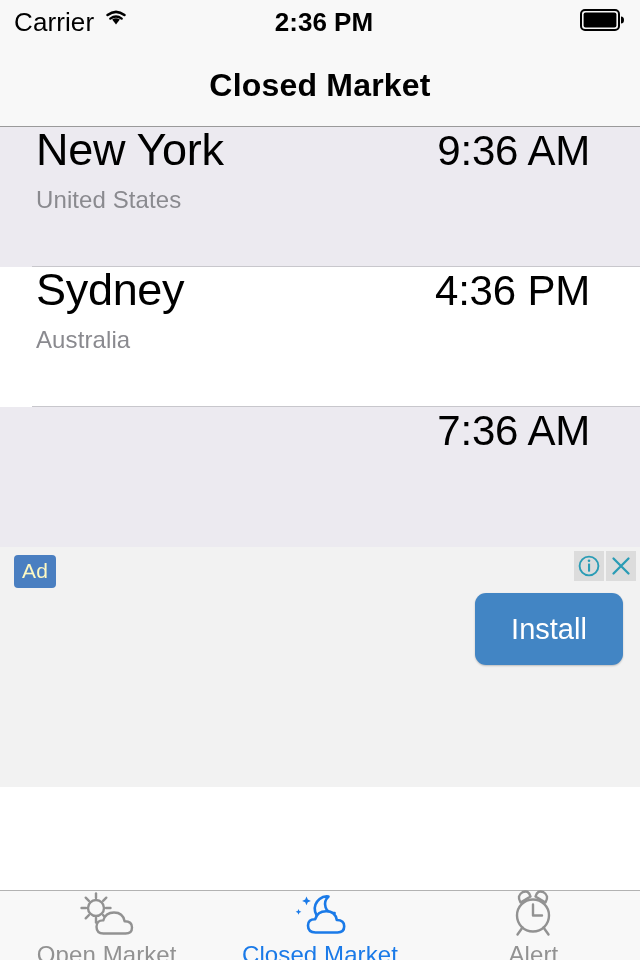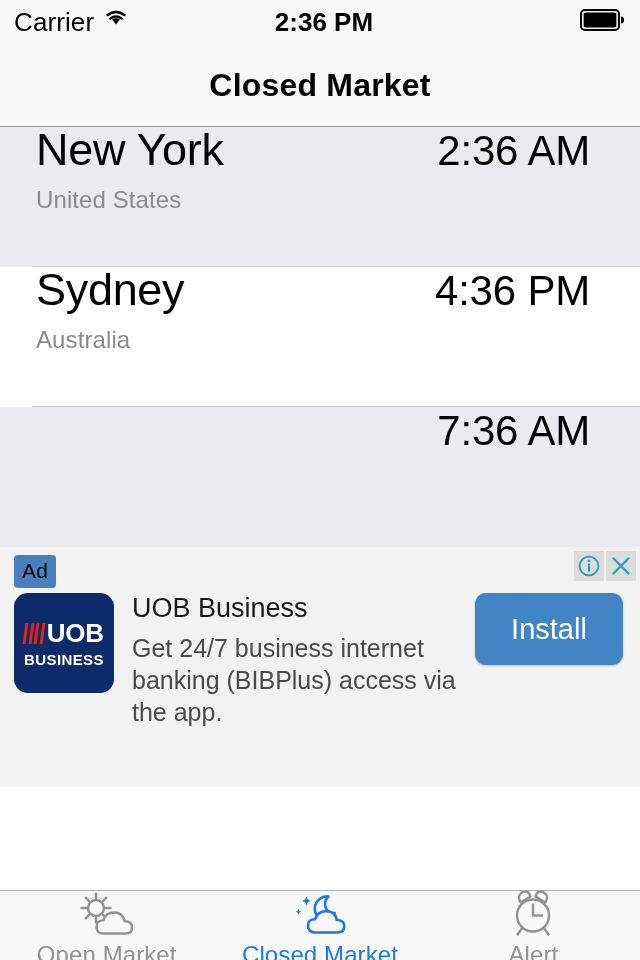--- a/index.html
+++ b/index.html
@@ -121,21 +121,21 @@
     background: #f2f2f2;
     height: 240px;
     position: relative;
     box-sizing: border-box;
   }
   .ad-badge {
     position: absolute;
     left: 14px;
     top: 8px;
     background: #4a7fc1;
-    color: #000000;
+    color: #fef9c3;
     font-size: 21px;
     line-height: 1;
     padding: 5px 8px 7px 8px;
     border-radius: 4px;
     letter-spacing: 0.2px;
   }
   .ad-controls {
     position: absolute;
     right: 4px;
     top: 4px;
@@ -299,21 +299,21 @@
   <div class="nav-title">Closed Market</div>
 </div>
 
 <div class="list">
 
   <div class="row alt">
     <div class="row-main">
       <div class="city">New York</div>
       <div class="country">United States</div>
     </div>
-    <div class="row-time">2:36 AM</div>
+    <div class="row-time">9:36 AM</div>
     <div class="sep"></div>
   </div>
 
   <div class="row plain">
     <div class="row-main">
       <div class="city">Sydney</div>
       <div class="country">Australia</div>
     </div>
     <div class="row-time">4:36 PM</div>
     <div class="sep"></div>
@@ -336,38 +336,20 @@
         <rect x="11" y="9.6" width="2.1" height="8" fill="#2a9cb5"></rect>
       </svg>
     </div>
     <div class="ad-ctrl">
       <svg width="24" height="24" viewBox="0 0 24 24">
         <path d="M4.5 4.5 L19.5 19.5 M19.5 4.5 L4.5 19.5" stroke="#2a9cb5" stroke-width="2.3" stroke-linecap="round"></path>
       </svg>
     </div>
   </div>
 
-  <div class="ad-body">
-    <div class="ad-logo">
-      <div class="ad-logo-top">
-        <span class="ad-logo-bars">
-          <i></i>
-            <i></i>
-            <i></i>
-            <i></i>
-        </span>
-        <span class="ad-logo-uob">UOB</span>
-      </div>
-      <div class="ad-logo-sub">BUSINESS</div>
-    </div>
-    <div class="ad-text">
-      <div class="ad-title">UOB Business</div>
-      <div class="ad-desc">Get 24/7 business internet banking (BIBPlus) access via the app.</div>
-    </div>
-  </div>
 
   <button class="ad-install">Install</button>
 </div>
 
 <div class="filler"></div>
 
 <div class="tabbar">
 
   <div class="tab inactive">
     <div class="tab-icon">

